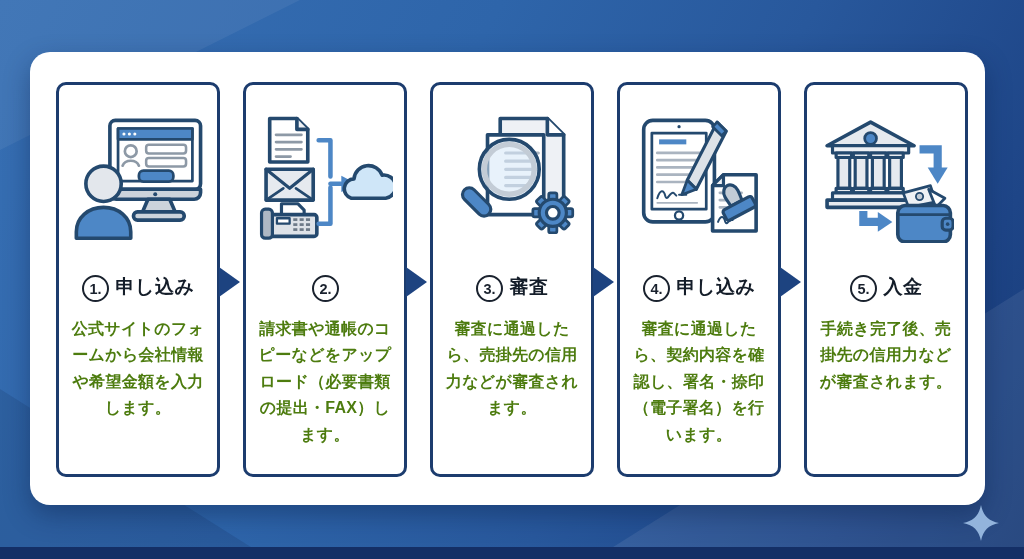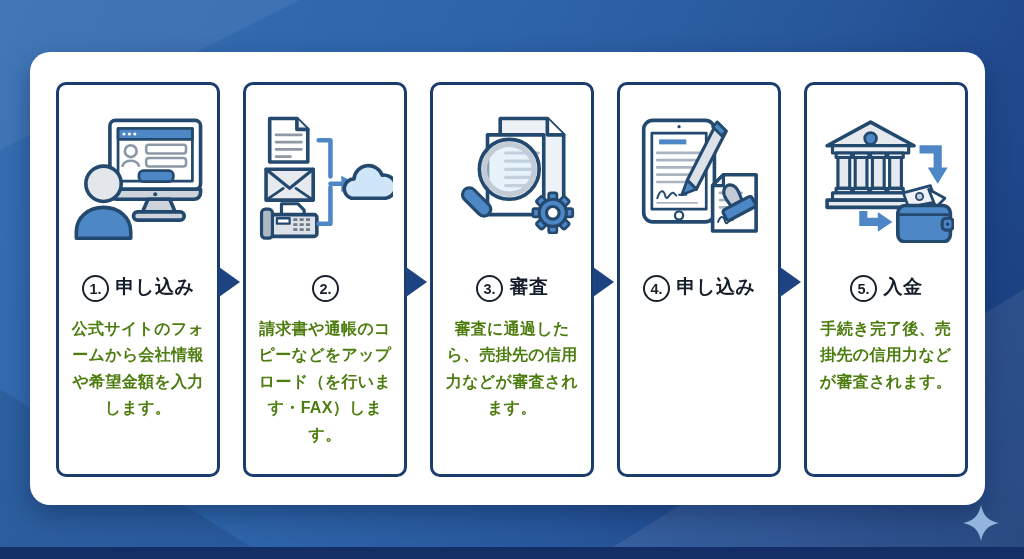--- a/index.html
+++ b/index.html
@@ -230,21 +230,21 @@
     <div class="icon-wrap">
       <svg>
             <use href="#icon-1"></use>
           </svg>
     </div>
     <div class="title-zone">
       <div class="step-title">
         <span class="step-num num">2.</span>
       </div>
     </div>
-    <div class="step-desc body">請求書や通帳のコピーなどをアップロード（を行います・FAX）します。</div>
+    <div class="step-desc body">請求書や通帳のコピーなどをアップロード（必要書類の提出・FAX）します。</div>
     <div class="next-arrow arrow"></div>
   </div>
 
   <div class="card">
     <div class="icon-wrap">
       <svg>
             <use href="#icon-2"></use>
           </svg>
     </div>
     <div class="title-zone">
@@ -262,20 +262,21 @@
       <svg>
             <use href="#icon-3"></use>
           </svg>
     </div>
     <div class="title-zone">
       <div class="step-title">
         <span class="step-num num">4.</span>
         <span class="title-text">申し込み</span>
       </div>
     </div>
+    <div class="step-desc body">審査に通過したら、契約内容を確認し、署名・捺印（電子署名）を行います。</div>
     <div class="next-arrow arrow"></div>
   </div>
 
   <div class="card">
     <div class="icon-wrap">
       <svg>
             <use href="#icon-4"></use>
           </svg>
     </div>
     <div class="title-zone">

